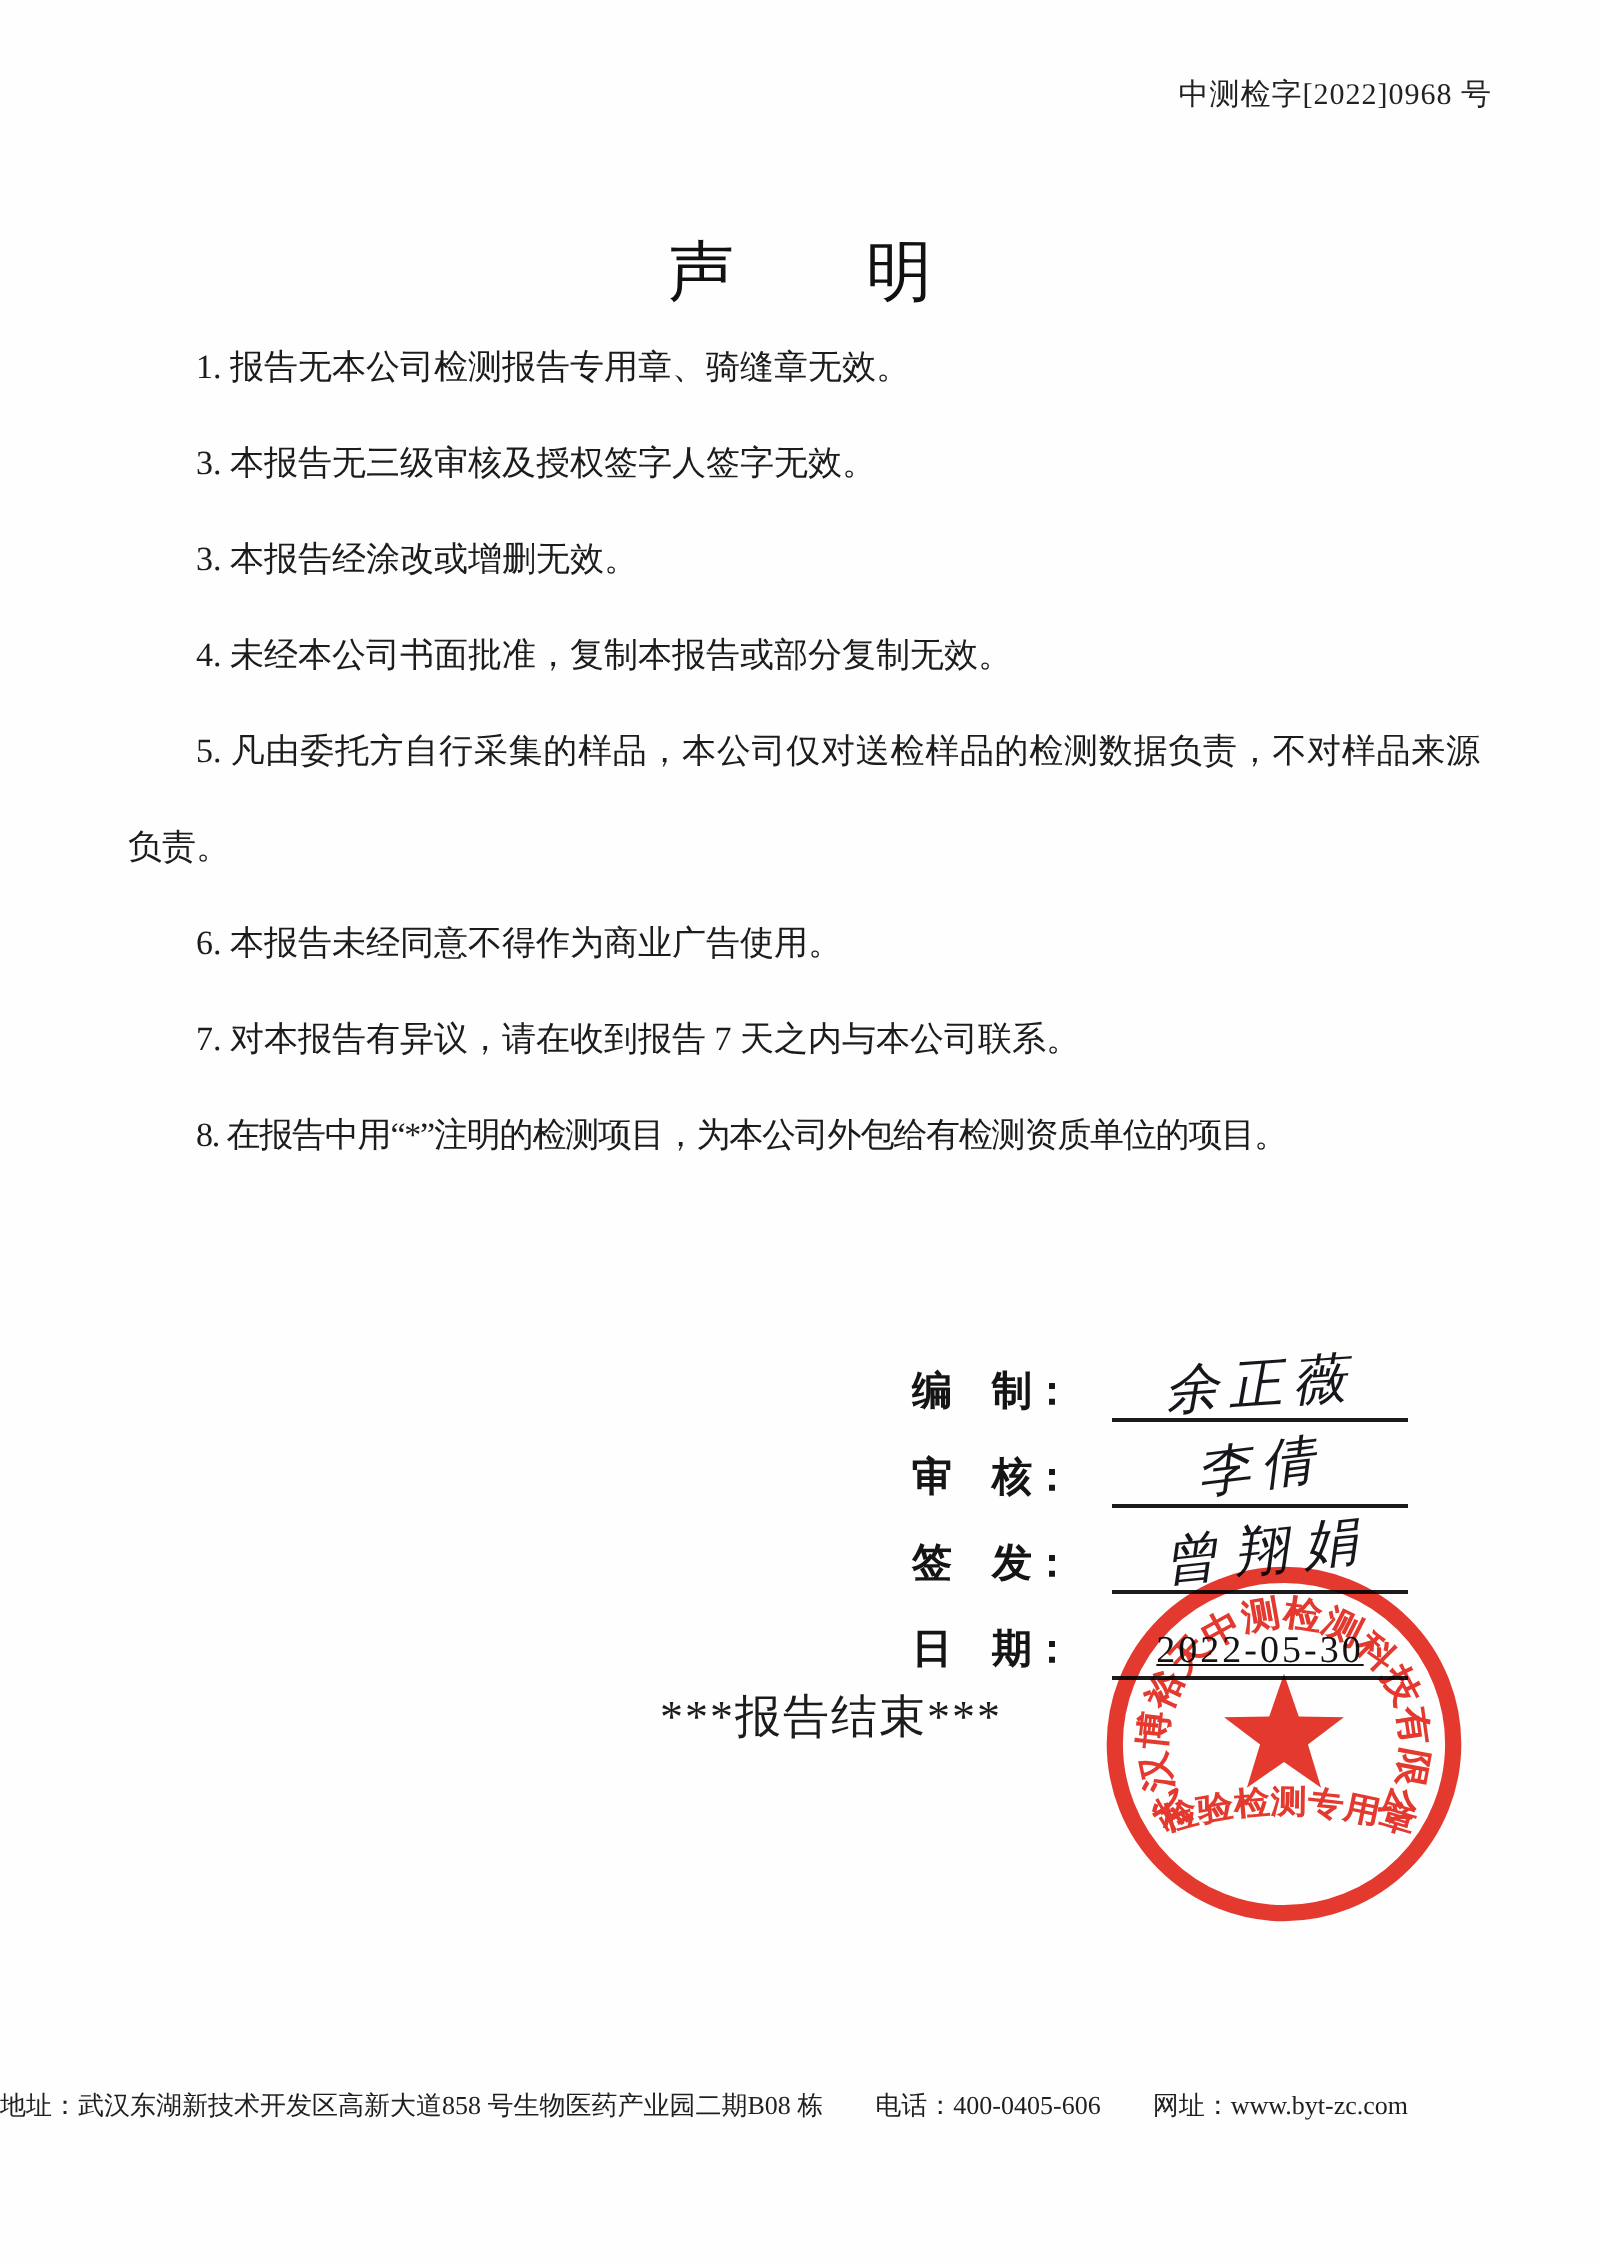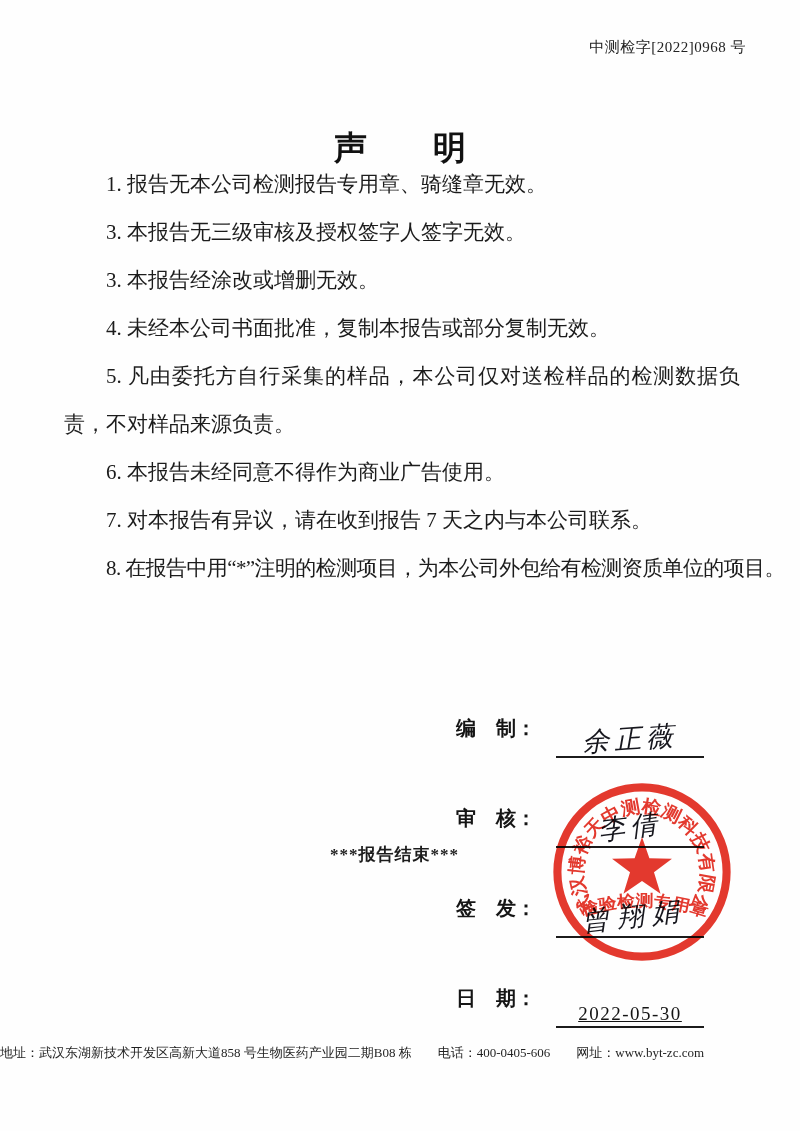--- a/index.html
+++ b/index.html
@@ -17,50 +17,50 @@
   .doc-number {
     position: absolute;
     top: 38px;
     right: 54px;
     font-size: 15px;
     letter-spacing: 0.5px;
     color: #222;
   }
   .title {
     position: absolute;
-    top: 126px;
+    top: 114px;
     left: 0;
     width: 100%;
     text-align: center;
     font-size: 33px;
-    font-weight: bold;
+    font-weight: normal;
     white-space: pre;
     color: #111;
   }
   .items {
     position: absolute;
     top: 160px;
     left: 64px;
     width: 676px;
-    font-size: 21px;
+    font-size: 17px;
     line-height: 48px;
     text-align: justify;
   }
   .items p { text-indent: 2em; }
   .items p.tight { white-space: nowrap; letter-spacing: -0.6px; }
   .sig-block {
     position: absolute;
     top: 668px;
     left: 456px;
     width: 260px;
   }
   .sig-row {
     display: flex;
+    align-items: flex-end;
     height: 43px;
-    margin-top: 47px;
   }
   .sig-label {
     width: 86px;
     font-size: 20px;
     font-weight: bold;
     white-space: pre;
     padding-bottom: 2px;
     color: #151515;
   }
   .sig-line {
@@ -91,23 +91,22 @@
     font-size: 19px;
     letter-spacing: 1.5px;
     white-space: nowrap;
     color: #141414;
     text-decoration: underline;
   }
   .end-marker {
     position: absolute;
     top: 843px;
     left: 330px;
-    font-size: 17px;
+    font-size: 23px;
     letter-spacing: 1px;
-    font-weight: bold;
   }
   .stamp {
     position: absolute;
     top: 782px;
     left: 552px;
     width: 180px;
     height: 180px;
     mix-blend-mode: multiply;
     opacity: 0.92;
   }

